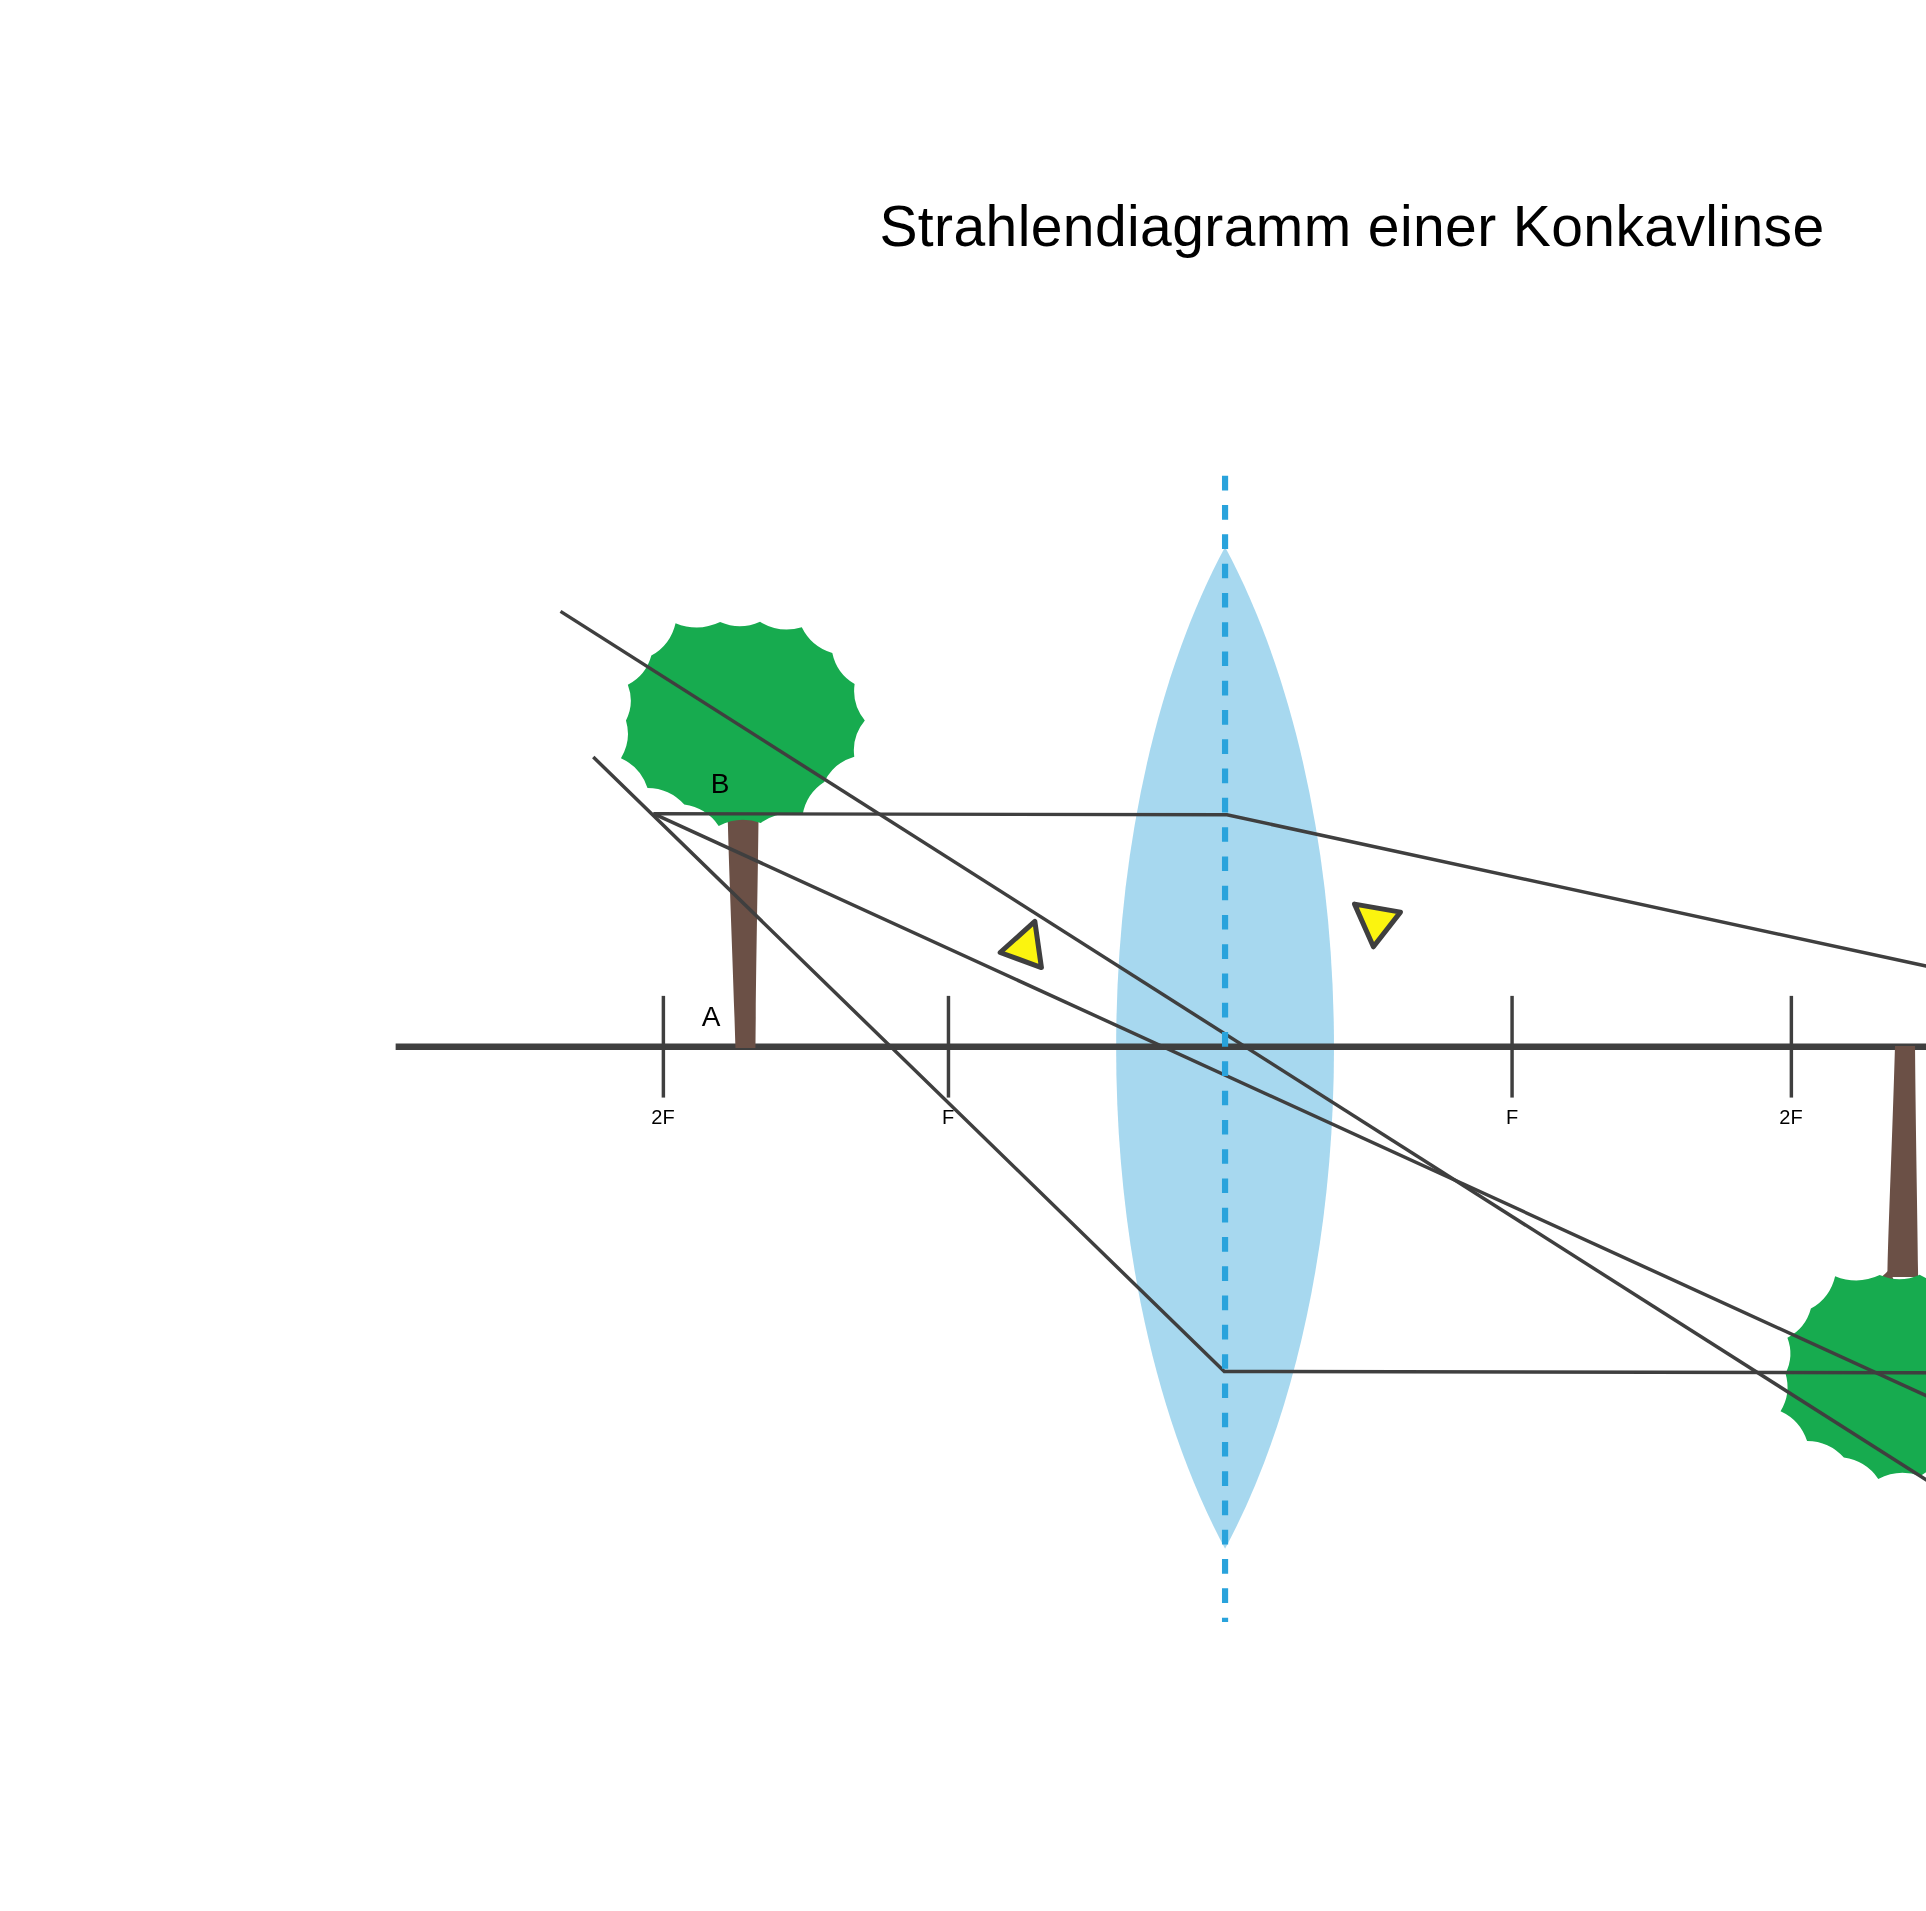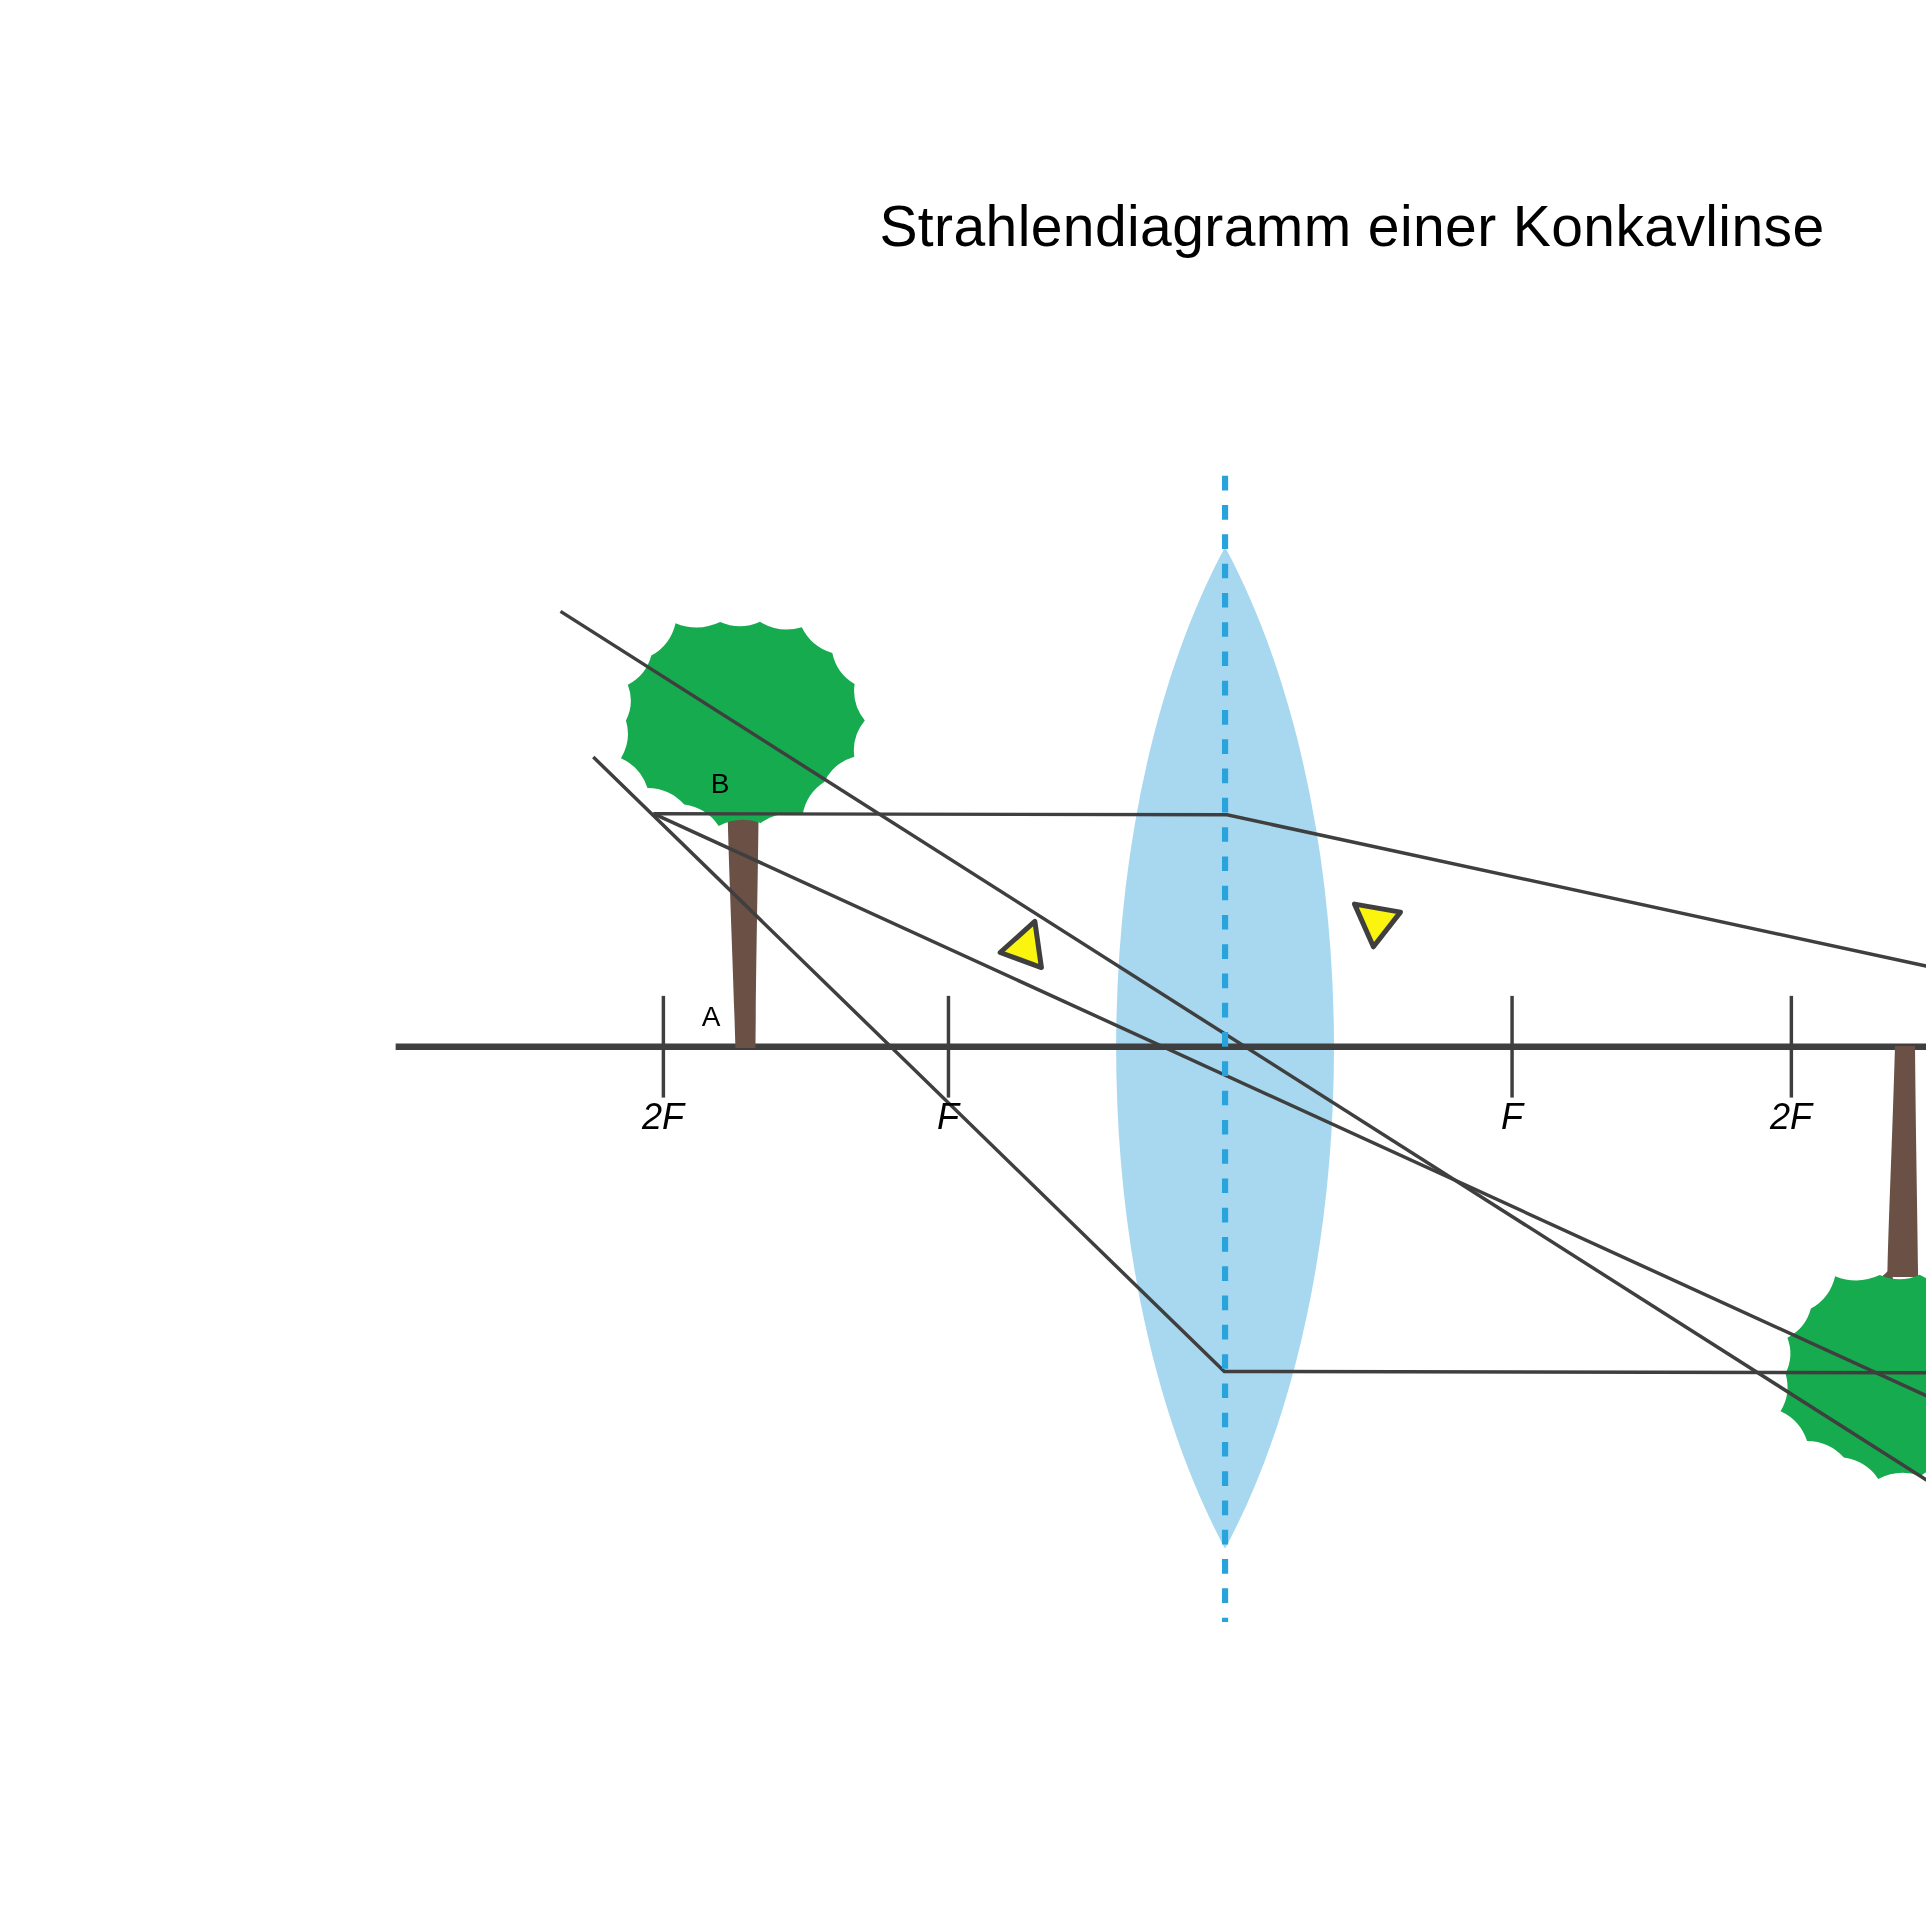--- a/index.html
+++ b/index.html
@@ -1,21 +1,21 @@
 <!DOCTYPE html>
 <html style="font-size:6.2px"><head>
 <meta charset="utf-8">
 <style>
   html,body{margin:0;padding:0;background:#ffffff;}
   body{width:2704px;height:1912px;font-family:"Liberation Sans",sans-serif;overflow:hidden;}
   #stage{position:relative;width:2704px;height:1912px;background:#ffffff;}
   #canvas{position:absolute;left:0;top:0;width:2704px;height:1912px;}
   .lbl{position:absolute;color:#000000;font-family:"Liberation Sans",sans-serif;white-space:nowrap;}
   #title{left:0;top:193px;width:2704px;text-align:center;font-size:57px;font-weight:400;letter-spacing:0.4px;}
-  .axlbl{font-size:36px;font-style:italic;}
+  .axlbl{font-size:20px;}
   .ptlbl{font-size:28px;}
 </style>
 </head>
 <body>
 
 <div id="stage">
 
   <svg id="canvas" viewBox="0 0 7019 4963" xmlns="http://www.w3.org/2000/svg">
 
     <path id="lens-shape" fill="#a7d8ef" stroke="none" d="M 3180 1420 C 3557 2122 3557 3318 3180 4020 C 2803 3318 2803 2122 3180 1420 Z"></path>

